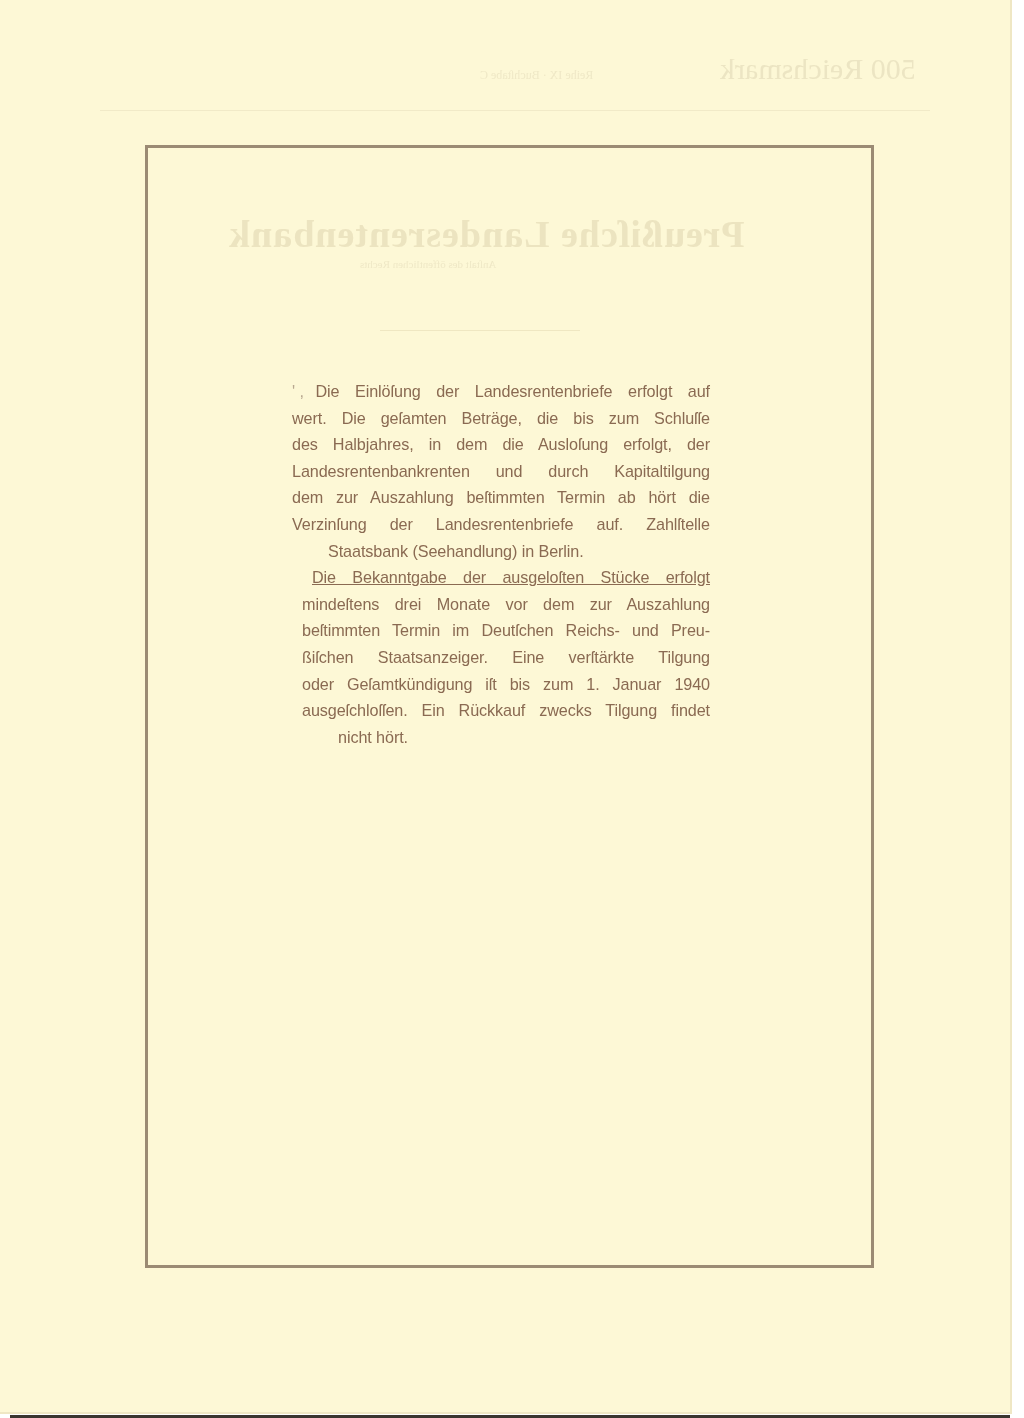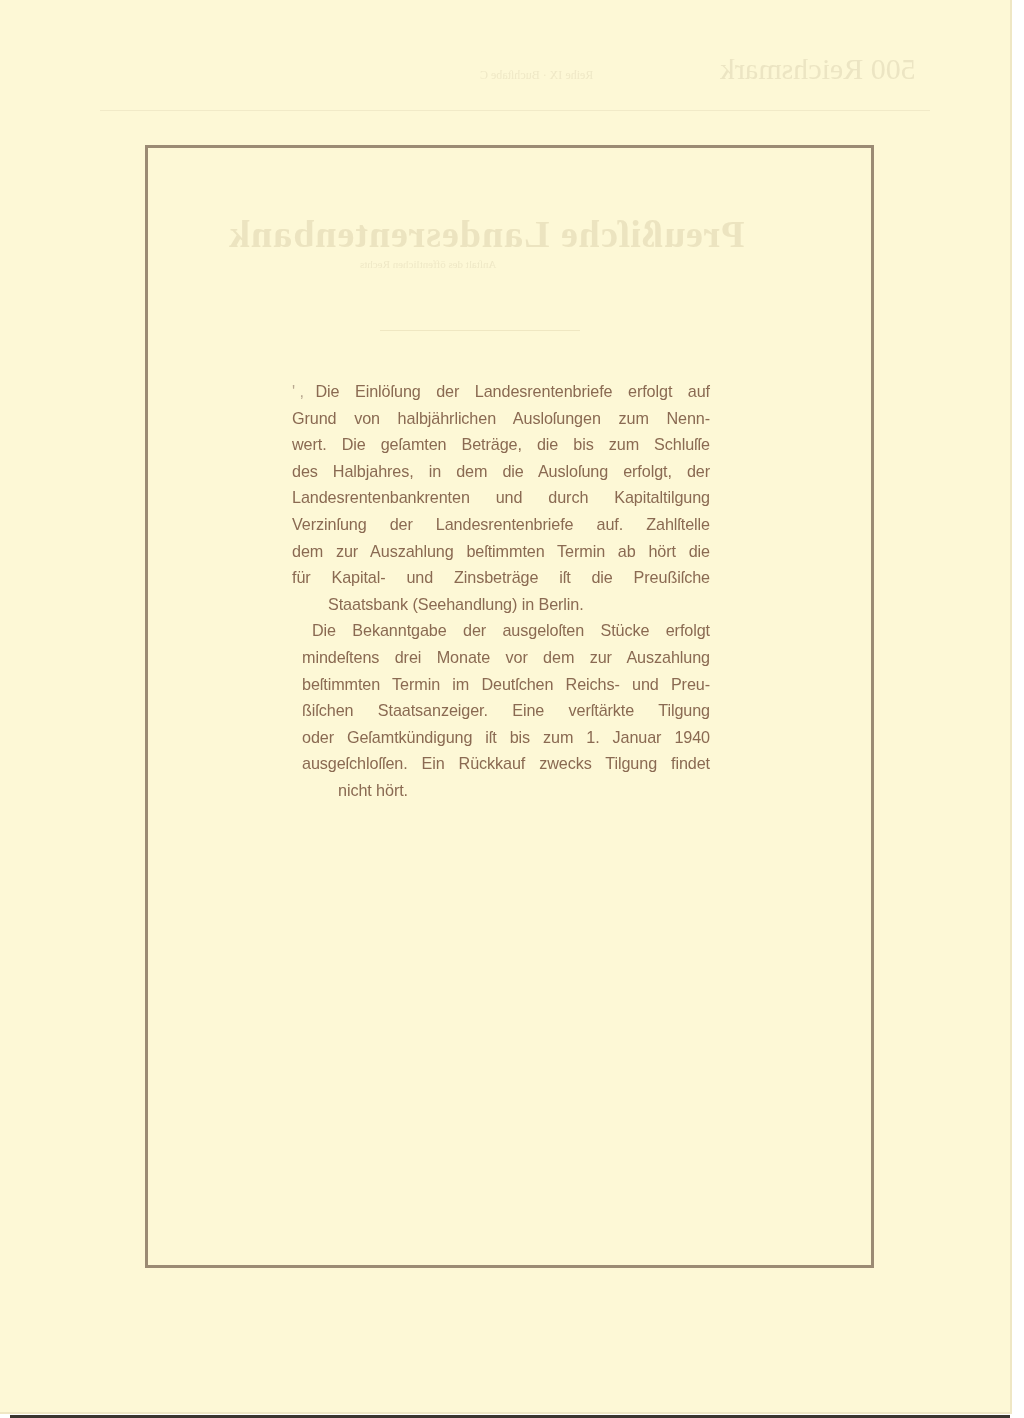--- a/index.html
+++ b/index.html
@@ -117,20 +117,21 @@
       text-align: justify;
       text-align-last: justify;
       white-space: nowrap;
     }
     .line.last {
       text-align-last: left;
       margin-left: 36px;
     }
     .line.indent {
       padding-left: 10px;
+      text-decoration: underline;
     }
   </style>
 </head>
 <body>
 
 <div class="paper">
 
   <div class="ghost-band"></div>
   <div class="ghost ghost-denom">500 Reichsmark</div>
   <div class="ghost ghost-series">Reihe IX · Buchſtabe C</div>
@@ -139,27 +140,25 @@
   <div class="ghost-rule"></div>
 
   <div class="frame"></div>
 
   <div class="text-block">
     <div class="para">
       <span class="line">
         <span class="tick">' ,</span>
         <span>Die Einlöſung der Landesrentenbriefe erfolgt auf</span>
       </span>
-      <span class="line">Grund von halbjährlichen Ausloſungen zum Nenn-</span>
       <span class="line">wert.  Die geſamten Beträge, die bis zum Schluſſe</span>
       <span class="line">des Halbjahres, in dem die Ausloſung erfolgt, der</span>
       <span class="line">Landesrentenbankrenten und durch Kapitaltilgung</span>
+      <span class="line">dem zur Auszahlung beſtimmten Termin ab hört die</span>
       <span class="line">Verzinſung der Landesrentenbriefe auf.  Zahlſtelle</span>
-      <span class="line">dem zur Auszahlung beſtimmten Termin ab hört die</span>
-      <span class="line">für Kapital- und Zinsbeträge iſt die Preußiſche</span>
       <span class="line last">Staatsbank (Seehandlung) in Berlin.</span>
     </div>
     <div class="para">
       <span class="line indent">Die Bekanntgabe der ausgeloſten Stücke erfolgt</span>
       <span class="line">mindeſtens drei Monate vor dem zur Auszahlung</span>
       <span class="line">beſtimmten Termin im Deutſchen Reichs- und Preu-</span>
       <span class="line">ßiſchen Staatsanzeiger.  Eine verſtärkte Tilgung</span>
       <span class="line">oder Geſamtkündigung iſt bis zum 1. Januar 1940</span>
       <span class="line">ausgeſchloſſen. Ein Rückkauf zwecks Tilgung findet</span>
       <span class="line last">nicht hört.</span>

